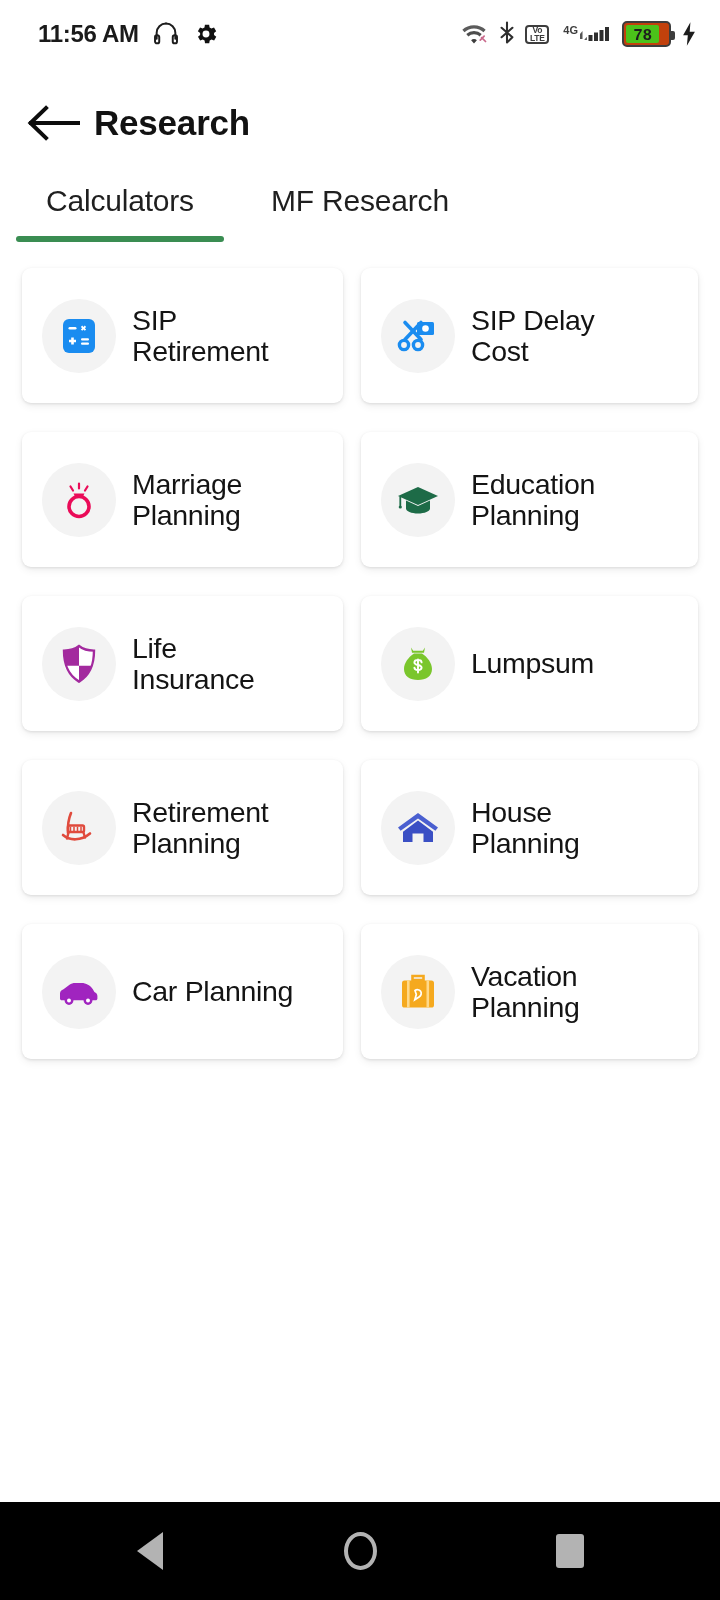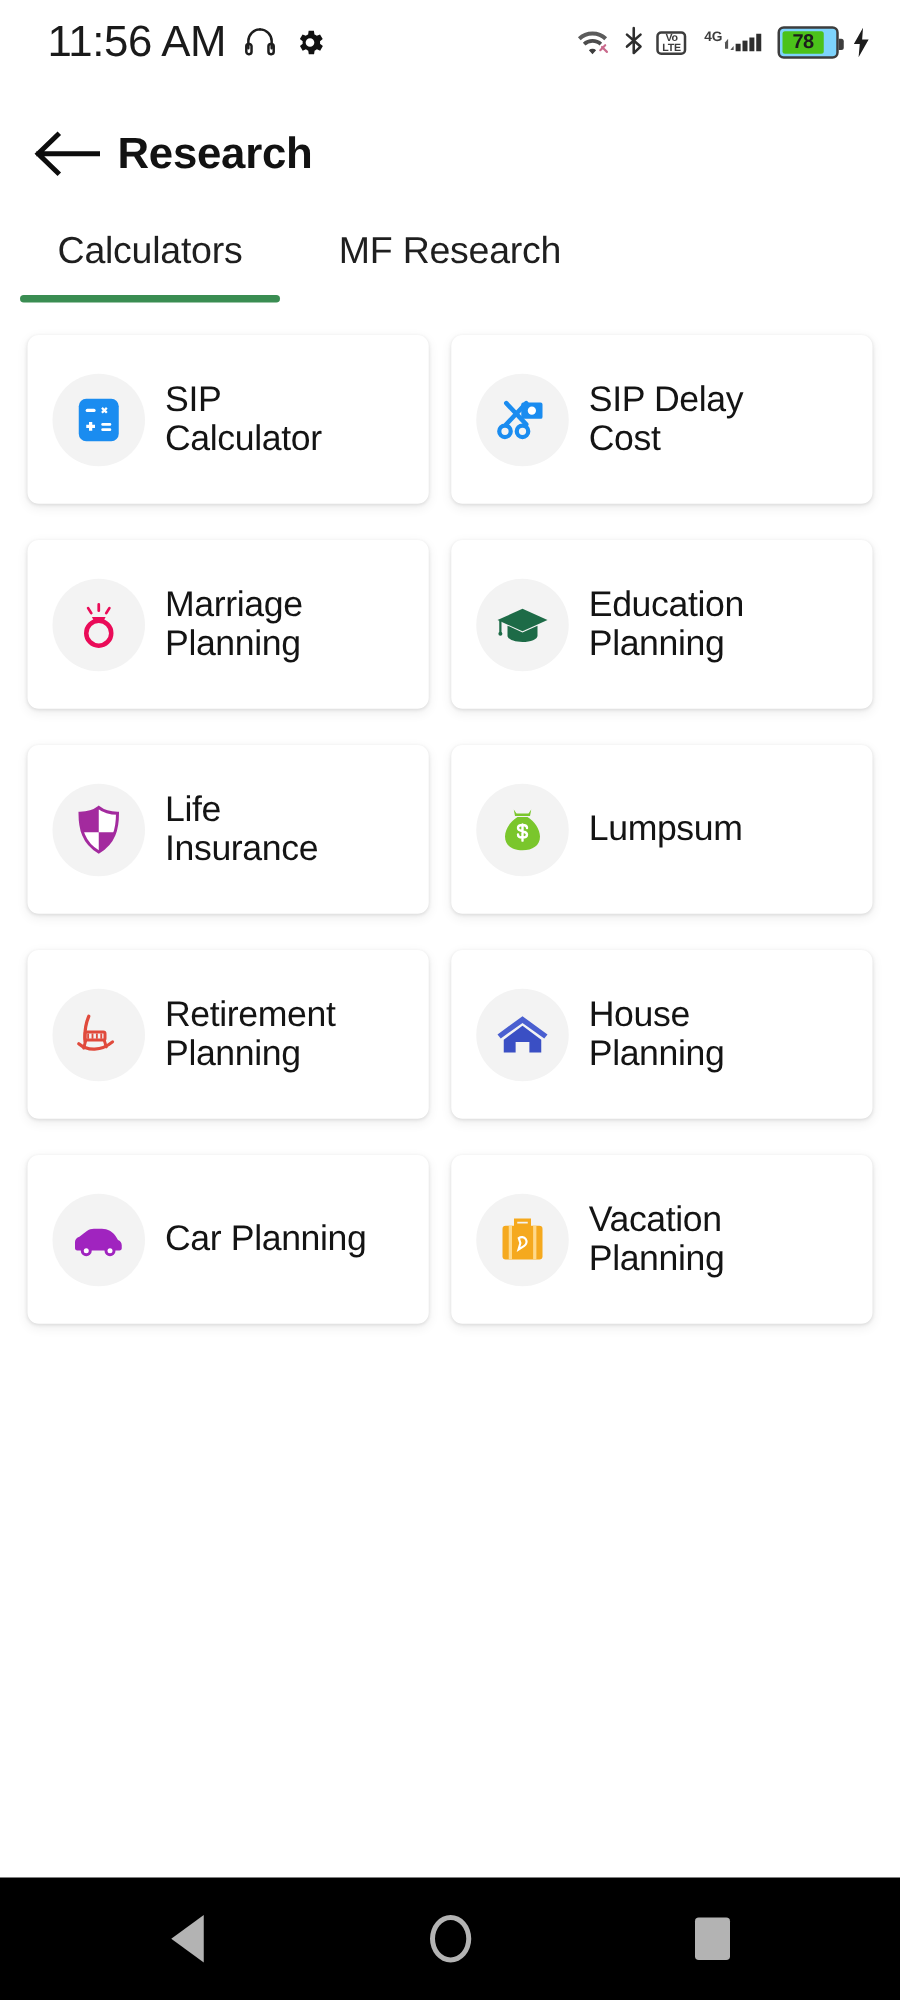--- a/index.html
+++ b/index.html
@@ -11,29 +11,30 @@
   }
   .phone { position: relative; width: 720px; height: 1600px; background: #ffffff; }
 
   
   .statusbar {
     position: absolute; top: 0; left: 0; width: 720px; height: 68px;
     display: flex; align-items: center; justify-content: space-between;
     padding: 0 22px 0 38px; background: #ffffff;
   }
   .sb-left { display: flex; align-items: center; gap: 13px; }
-  .sb-time { font-size: 35px; font-weight: 400; color: #1a1a1a; letter-spacing: -0.3px; }
+  .sb-time { font-size: 24px; font-weight: 700; color: #1a1a1a; letter-spacing: -0.3px; }
   .sb-right { display: flex; align-items: center; gap: 9px; }
   .sb-ico { display: block; }
 
   .batt {
     position: relative; width: 49px; height: 26px;
     border: 2.5px solid #3d3d3d; border-radius: 5px;
-    display: flex; align-items: center; justify-content: center;
-    background: #7dd3fc;
+    display: flex; align-items: flex-end; justify-content: center;
+    background: #c2410c;
+    font-family: Liberation Mono, monospace;
   }
   .batt::after {
     content: ""; position: absolute; right: -6px; top: 8px;
     width: 4px; height: 9px; background: #3d3d3d; border-radius: 0 2px 2px 0;
   }
   .batt-fill {
     position: absolute; left: 2px; top: 2px; bottom: 2px; width: 33px;
     background: #4bc21a; border-radius: 2px;
   }
   .batt-num {
@@ -195,21 +196,21 @@
           <svg width="40" height="40" viewBox="0 0 40 40">
             <rect x="4" y="3" width="32" height="34" rx="6" fill="#1a8cf0"></rect>
             <rect x="9.5" y="11" width="8" height="2.6" rx="1.3" fill="#fff"></rect>
             <path d="M23.2 9.6l1.3 1.3 1.3-1.3 1.3 1.3-1.3 1.3 1.3 1.3-1.3 1.3-1.3-1.3-1.3 1.3-1.3-1.3 1.3-1.3-1.3-1.3z" fill="#fff"></path>
             <path d="M12.2 21.5h2.6v2.2h2.2v2.6h-2.2v2.2h-2.6v-2.2H10v-2.6h2.2z" fill="#fff"></path>
             <rect x="22" y="22.3" width="8" height="2.3" rx="1.1" fill="#fff"></rect>
             <rect x="22" y="26.5" width="8" height="2.3" rx="1.1" fill="#fff"></rect>
           </svg>
         </div>
         <div class="card-label">SIP
-Calculator</div>
+Retirement</div>
       </div>
     </div>
 
     <div class="cell">
       <div class="card">
         <div class="icon-circle">
           <svg width="42" height="40" viewBox="0 0 42 40">
             <rect x="20" y="6" width="17" height="13" rx="1.5" fill="#1a8cf0"></rect>
             <circle cx="28.5" cy="12.5" r="3.3" fill="#fff"></circle>
             <path d="M8 6.5l16 17" stroke="#1a8cf0" stroke-width="3.6" stroke-linecap="round" fill="none"></path>

